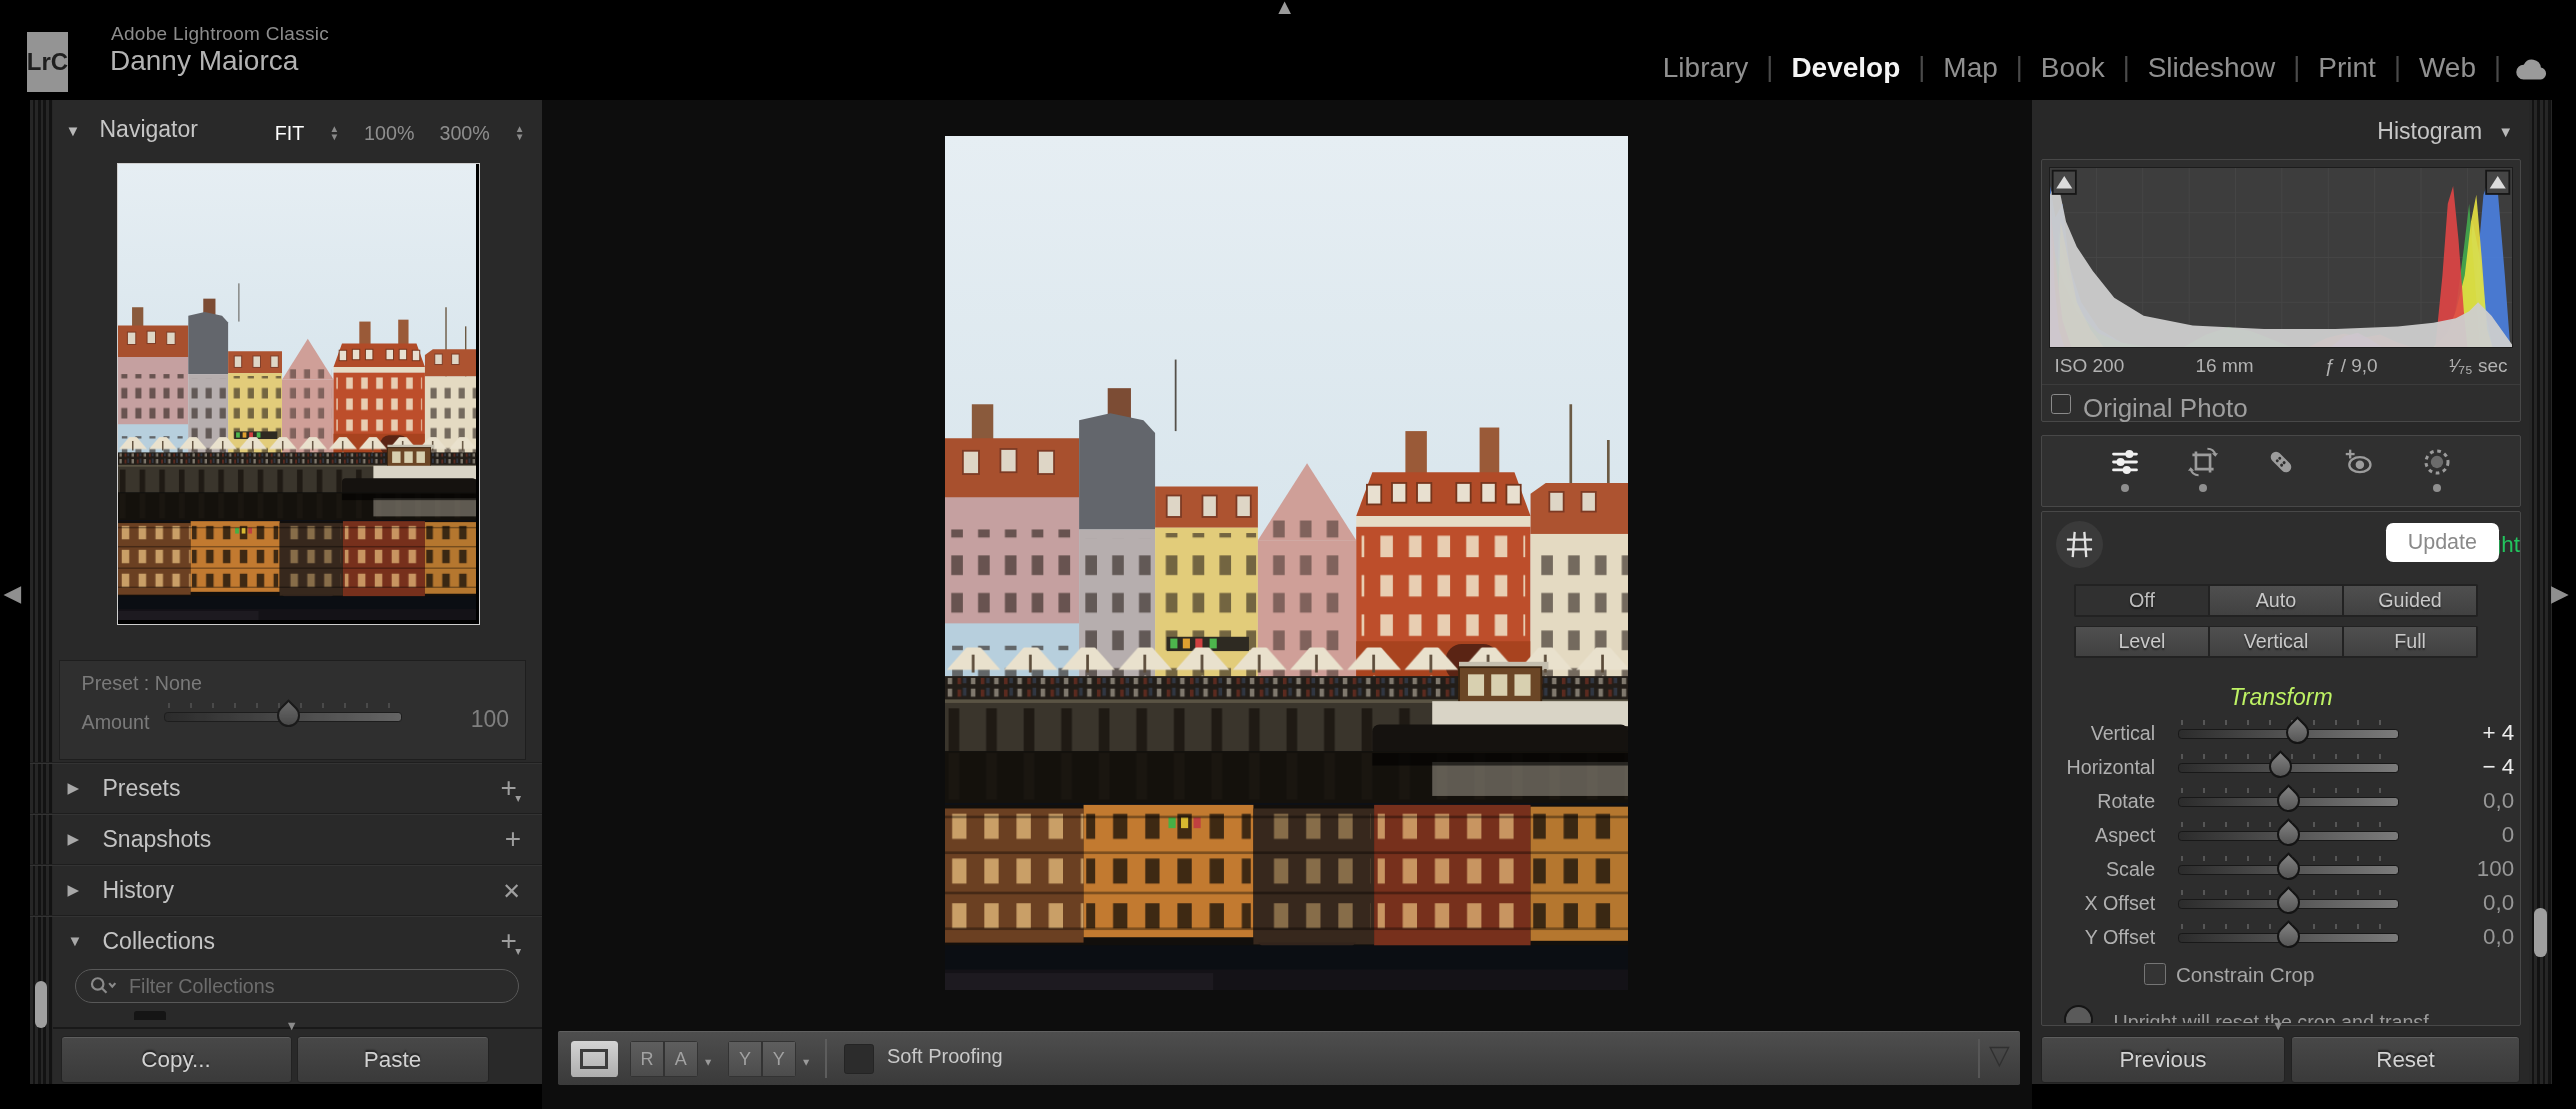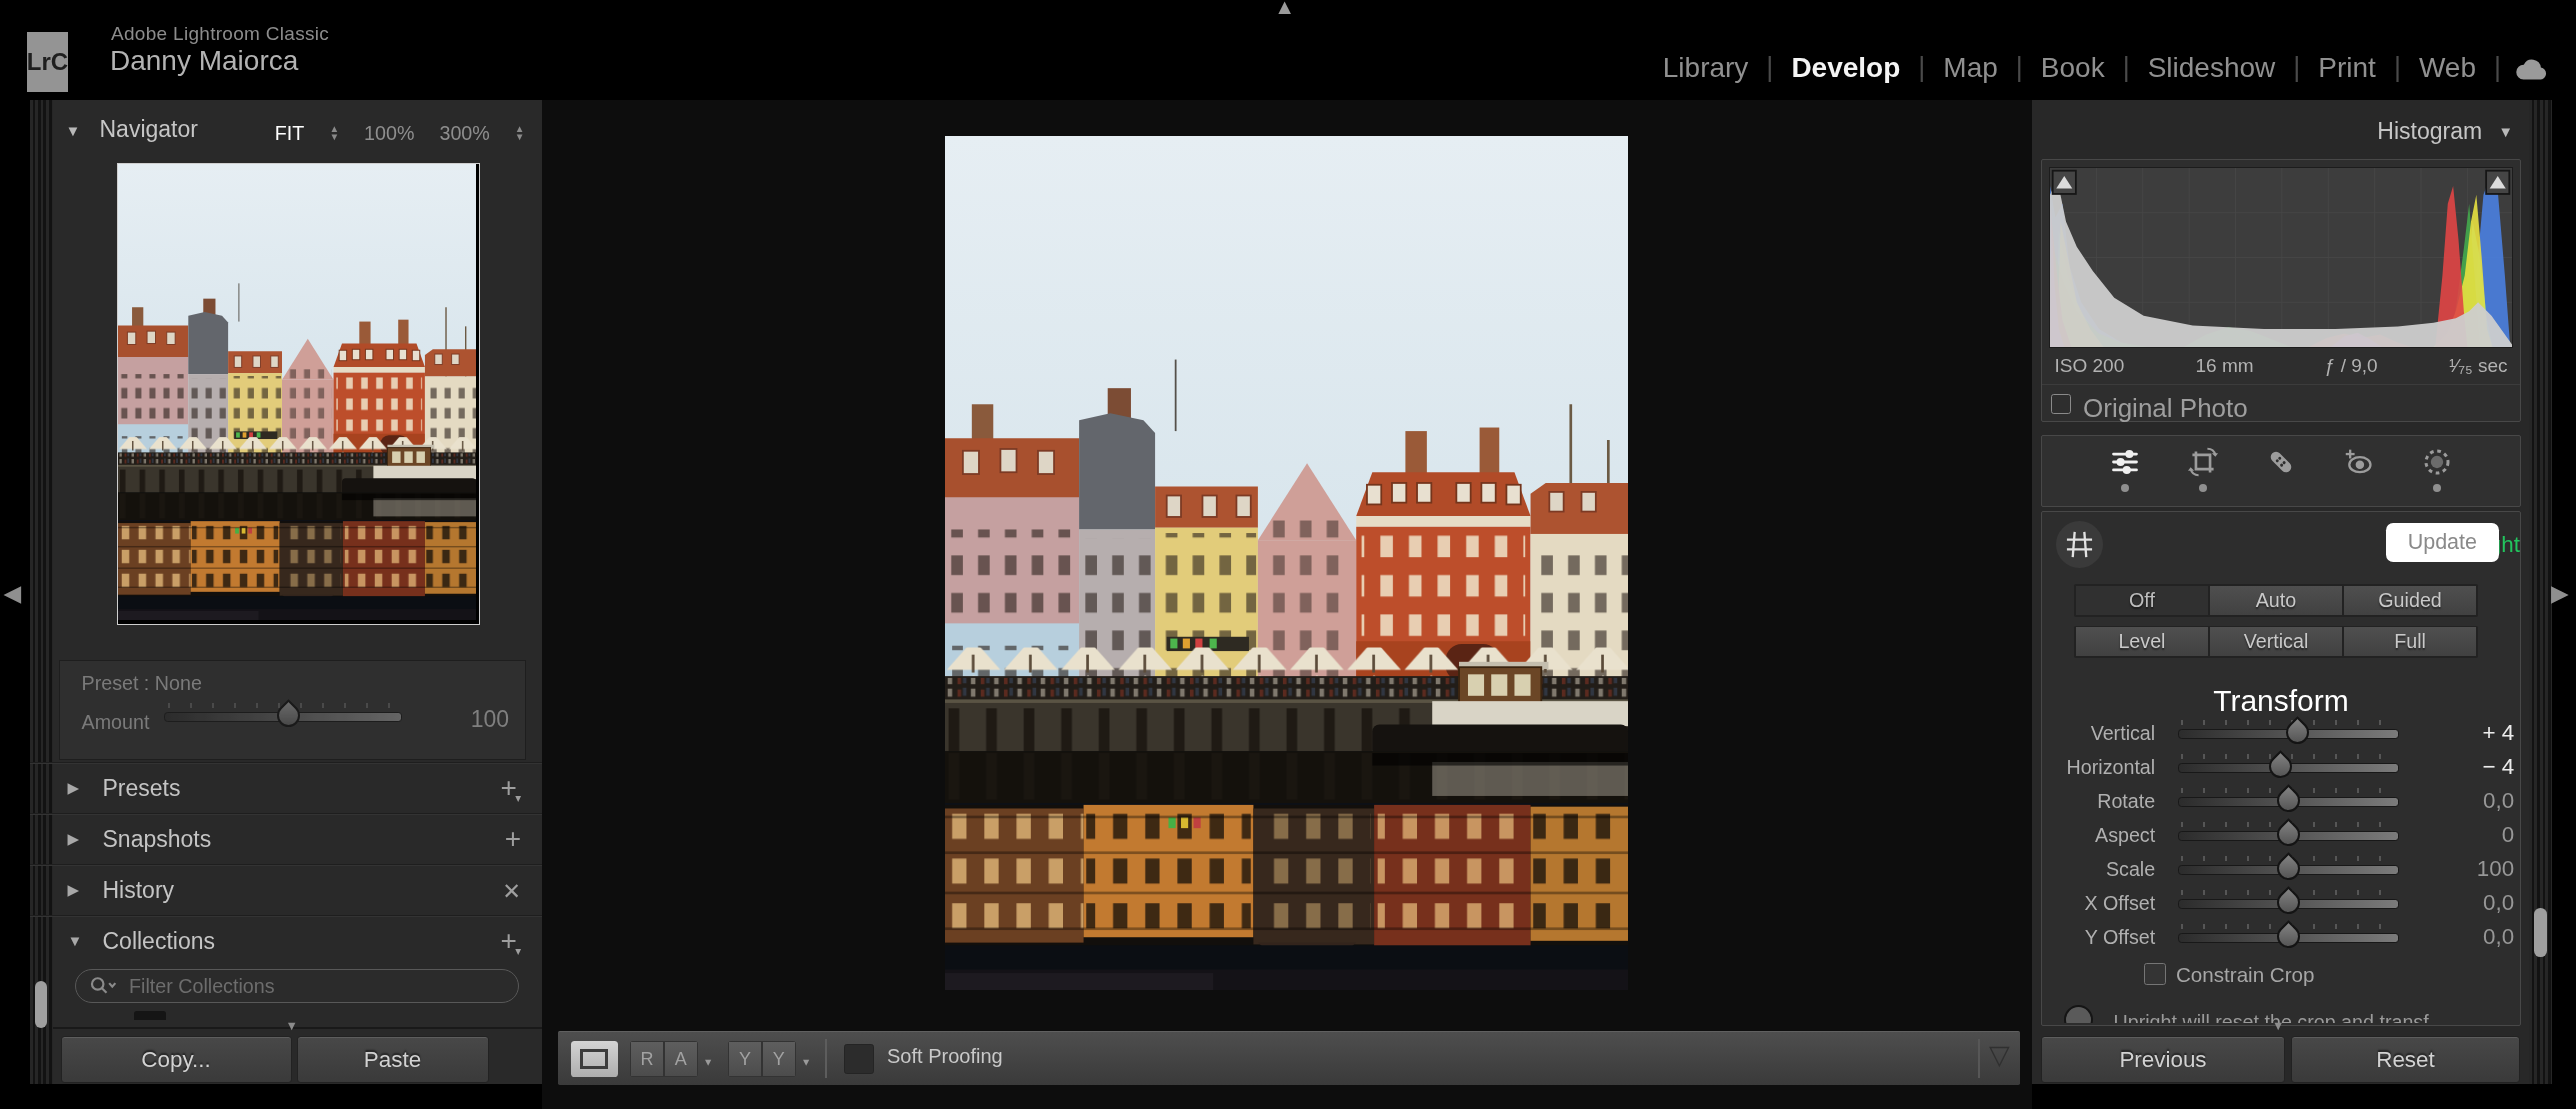--- a/index.html
+++ b/index.html
@@ -486,21 +486,21 @@
             <div class="mode-cell">Auto</div>
             <div class="mode-cell">Guided</div>
           </div>
           <div class="mode-row">
             <div class="mode-cell">Level</div>
             <div class="mode-cell">Vertical</div>
             <div class="mode-cell">Full</div>
           </div>
         </div>
 
-      <div class="abs" style="left:0;right:0;top:172px;text-align:center;font-size:30px;color:#ffffff;">Transform</div>
+      <div class="abs" style="left:0;right:0;top:172px;text-align:center;font-size:23px;color:#bef264;font-style:italic;">Transform</div>
       <div class="abs" id="transform-sliders" style="left:7.2px;top:204px;width:465px;">
           <div class="tr-row">
             <span class="tr-label">Vertical</span>
             <div class="track-wrap">
               <div class="ticks"></div>
               <div class="track"></div>
               <div class="handle" style="left: 54%;"></div>
             </div>
             <span class="tr-value changed">+ 4</span>
           </div>

